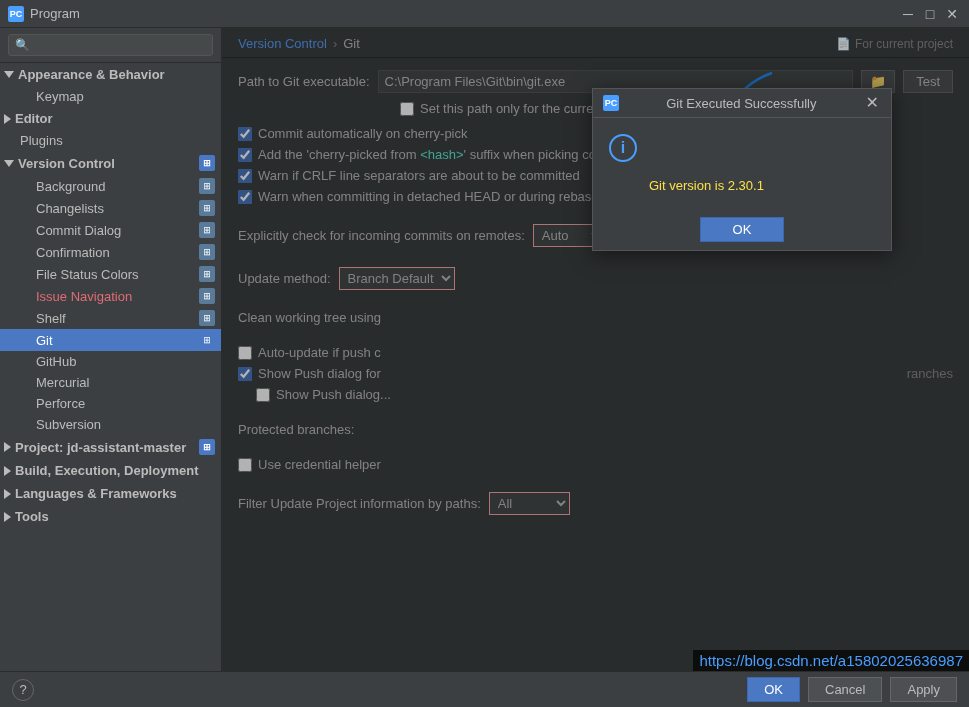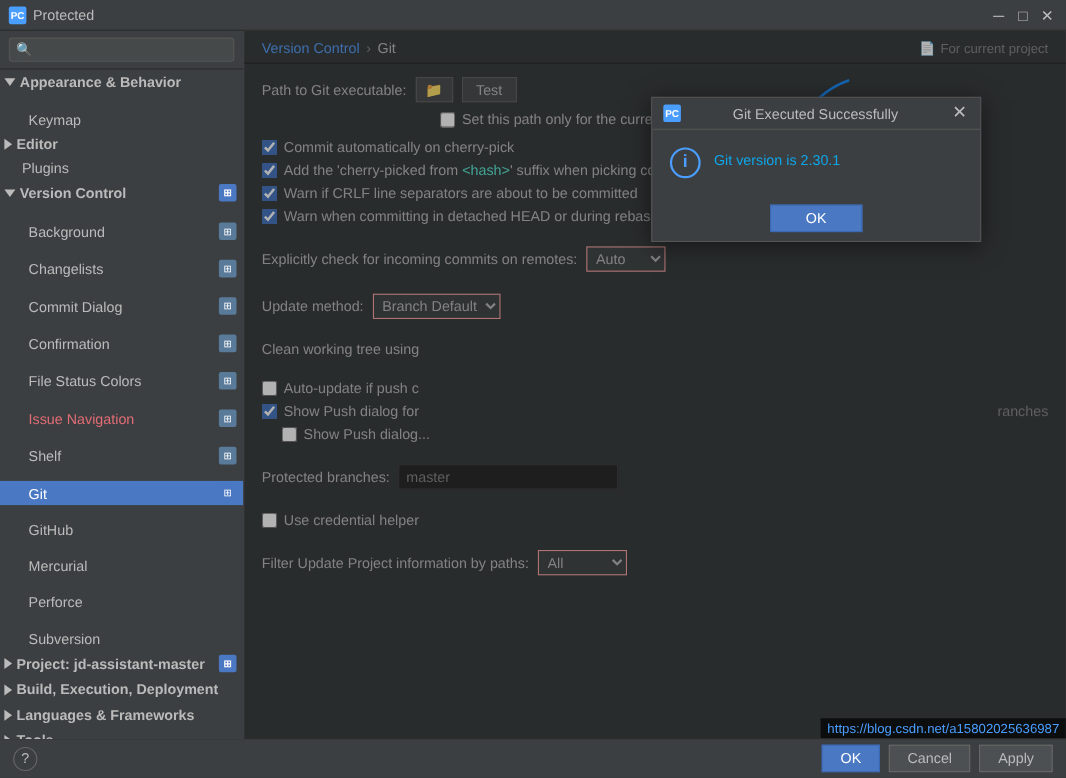--- a/index.html
+++ b/index.html
@@ -97,22 +97,21 @@
       background: #5a7a9a;
       border-radius: 2px;
       display: flex; align-items: center; justify-content: center;
       font-size: 9px; color: #fff;
       flex-shrink: 0;
     }
     .sidebar-item-icon-blue {
       background: #4a78c2;
     }
     .sidebar-sub-item {
-      padding-left: 26px;
-      margin-top: 12px;
+      padding-left: 36px;
     }
     .triangle-right {
       width: 0; height: 0;
       border-top: 5px solid transparent;
       border-bottom: 5px solid transparent;
       border-left: 7px solid #bbb;
       display: inline-block;
       flex-shrink: 0;
     }
     .triangle-down {
@@ -316,21 +315,21 @@
     }
     .dialog-info-icon {
       width: 28px; height: 28px;
       border-radius: 50%;
       border: 2px solid #4a9eff;
       color: #4a9eff;
       display: flex; align-items: center; justify-content: center;
       font-size: 16px; font-weight: bold;
       flex-shrink: 0;
     }
-    .dialog-message { color: #0ea5e9; font-size: 13px; padding-top: 4px; }
+    .dialog-message { color: #fde047; font-size: 13px; padding-top: 4px; margin-top: 40px; }
     .dialog-footer {
       padding: 8px 16px;
       display: flex; justify-content: center;
     }
     .dialog-ok-btn {
       background: #4a78c2;
       border: 1px solid #3a68b2;
       color: #fff;
       padding: 4px 32px;
       font-size: 13px;
@@ -347,32 +346,32 @@
     }
     .arrow-svg { overflow: visible; }
 
     
     .watermark {
       position: absolute;
       bottom: 36px;
       right: 0;
       background: rgba(0,0,0,0.7);
       color: #4a9eff;
-      font-size: 12px;
+      font-size: 15px;
       padding: 2px 6px;
       z-index: 200;
       pointer-events: none;
     }
   </style>
 </head>
 <body>
 
 <div class="title-bar">
   <div class="title-bar-icon">PC</div>
-  <span class="title-bar-title">Protected</span>
+  <span class="title-bar-title">Program</span>
   <div class="title-bar-controls">
     <button class="title-bar-btn">─</button>
     <button class="title-bar-btn">□</button>
     <button class="title-bar-btn close">✕</button>
   </div>
 </div>
 
 <div class="main-layout">
 
   <div class="sidebar">
@@ -491,20 +490,21 @@
       <div class="breadcrumb-project">
         <span>📄</span>
         <span>For current project</span>
       </div>
     </div>
 
     <div class="settings-form">
 
       <div class="form-row">
         <label class="form-label">Path to Git executable:</label>
+        <input class="form-input" type="text" value="C:\Program Files\Git\bin\git.exe" style="">
         <button class="btn-browse">📁</button>
         <button class="btn-test">Test</button>
       </div>
 
       <div class="checkbox-row" style="margin-left:162px; margin-bottom:10px;">
         <input type="checkbox" id="setpath" style="">
         <label class="checkbox-label" for="setpath">Set this path only for the current project</label>
       </div>
 
       <div class="checkbox-row">
@@ -559,21 +559,20 @@
         <span class="form-label" style="margin-left:auto; color:#888;">ranches</span>
       </div>
 
       <div class="checkbox-row indent-checkbox">
         <input type="checkbox" id="cb-push2" style="">
         <label class="checkbox-label" for="cb-push2">Show Push dialog...</label>
       </div>
 
       <div class="form-row-inline section-gap">
         <span class="form-label">Protected branches:</span>
-        <input class="protected-input" type="text" value="master" style="">
       </div>
 
       <div class="checkbox-row section-gap">
         <input type="checkbox" id="cb-cred" style="">
         <label class="checkbox-label" for="cb-cred">Use credential helper</label>
       </div>
 
       <div class="form-row-inline section-gap">
         <span class="form-label">Filter Update Project information by paths:</span>
         <select class="select-dropdown">

